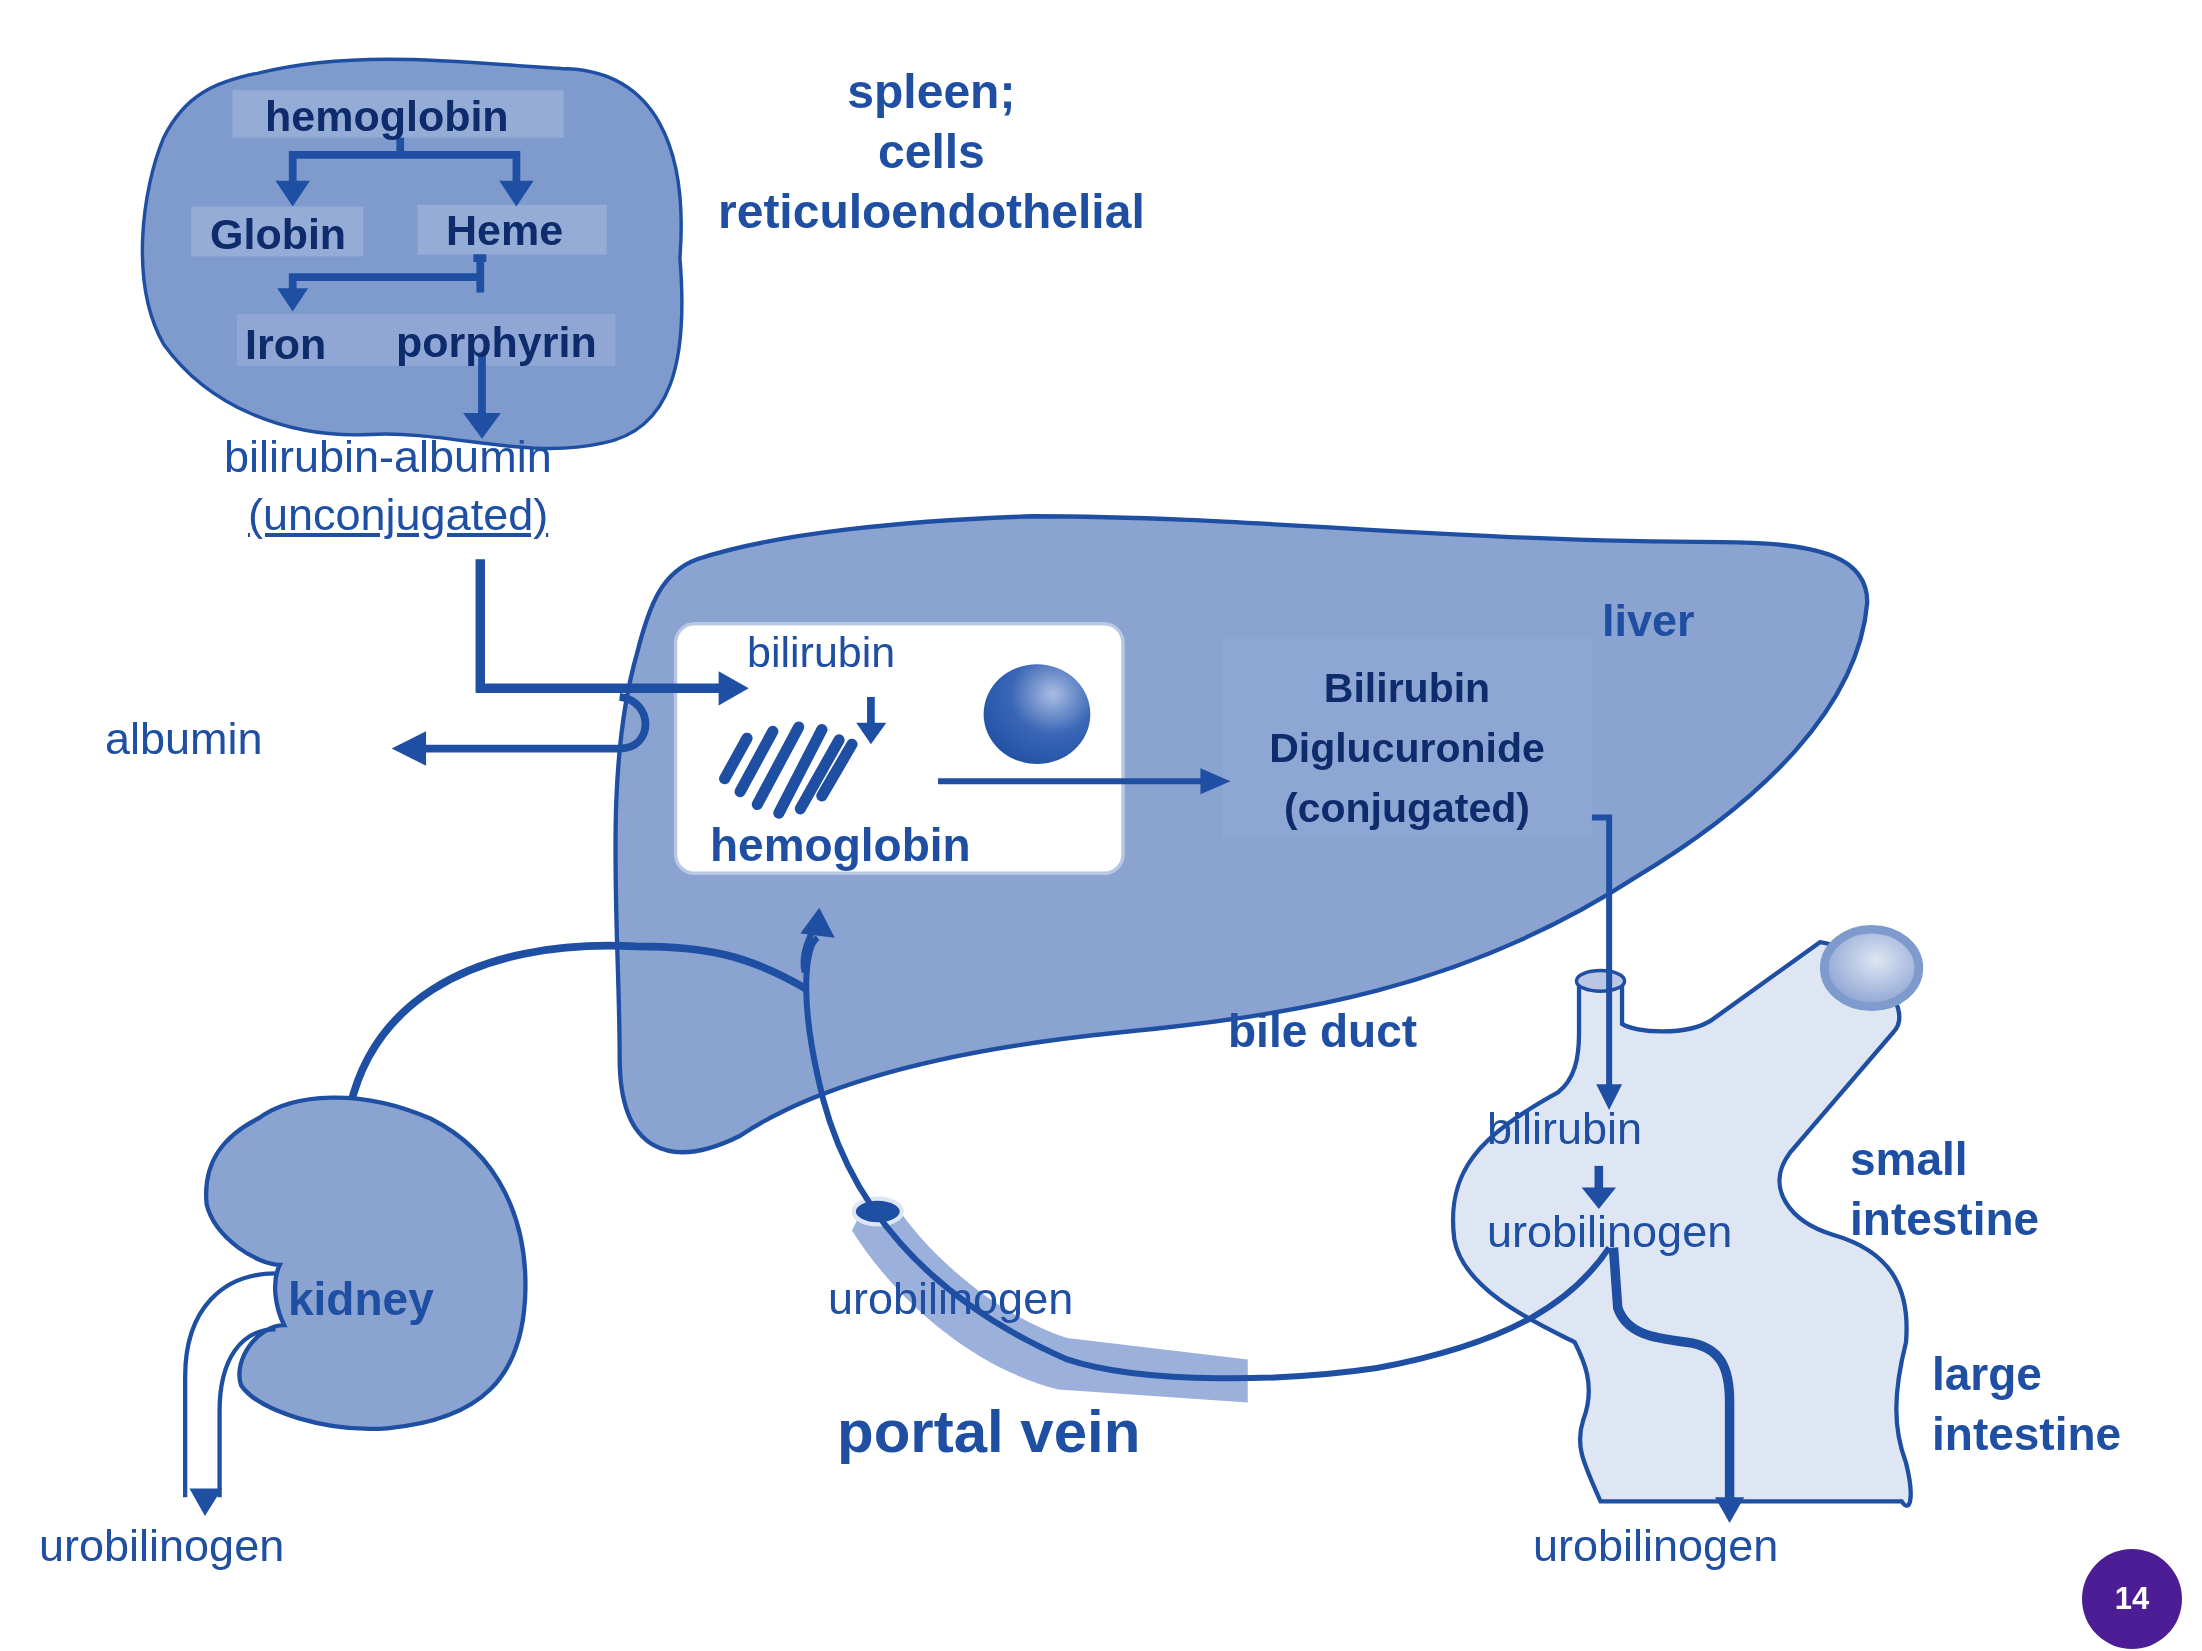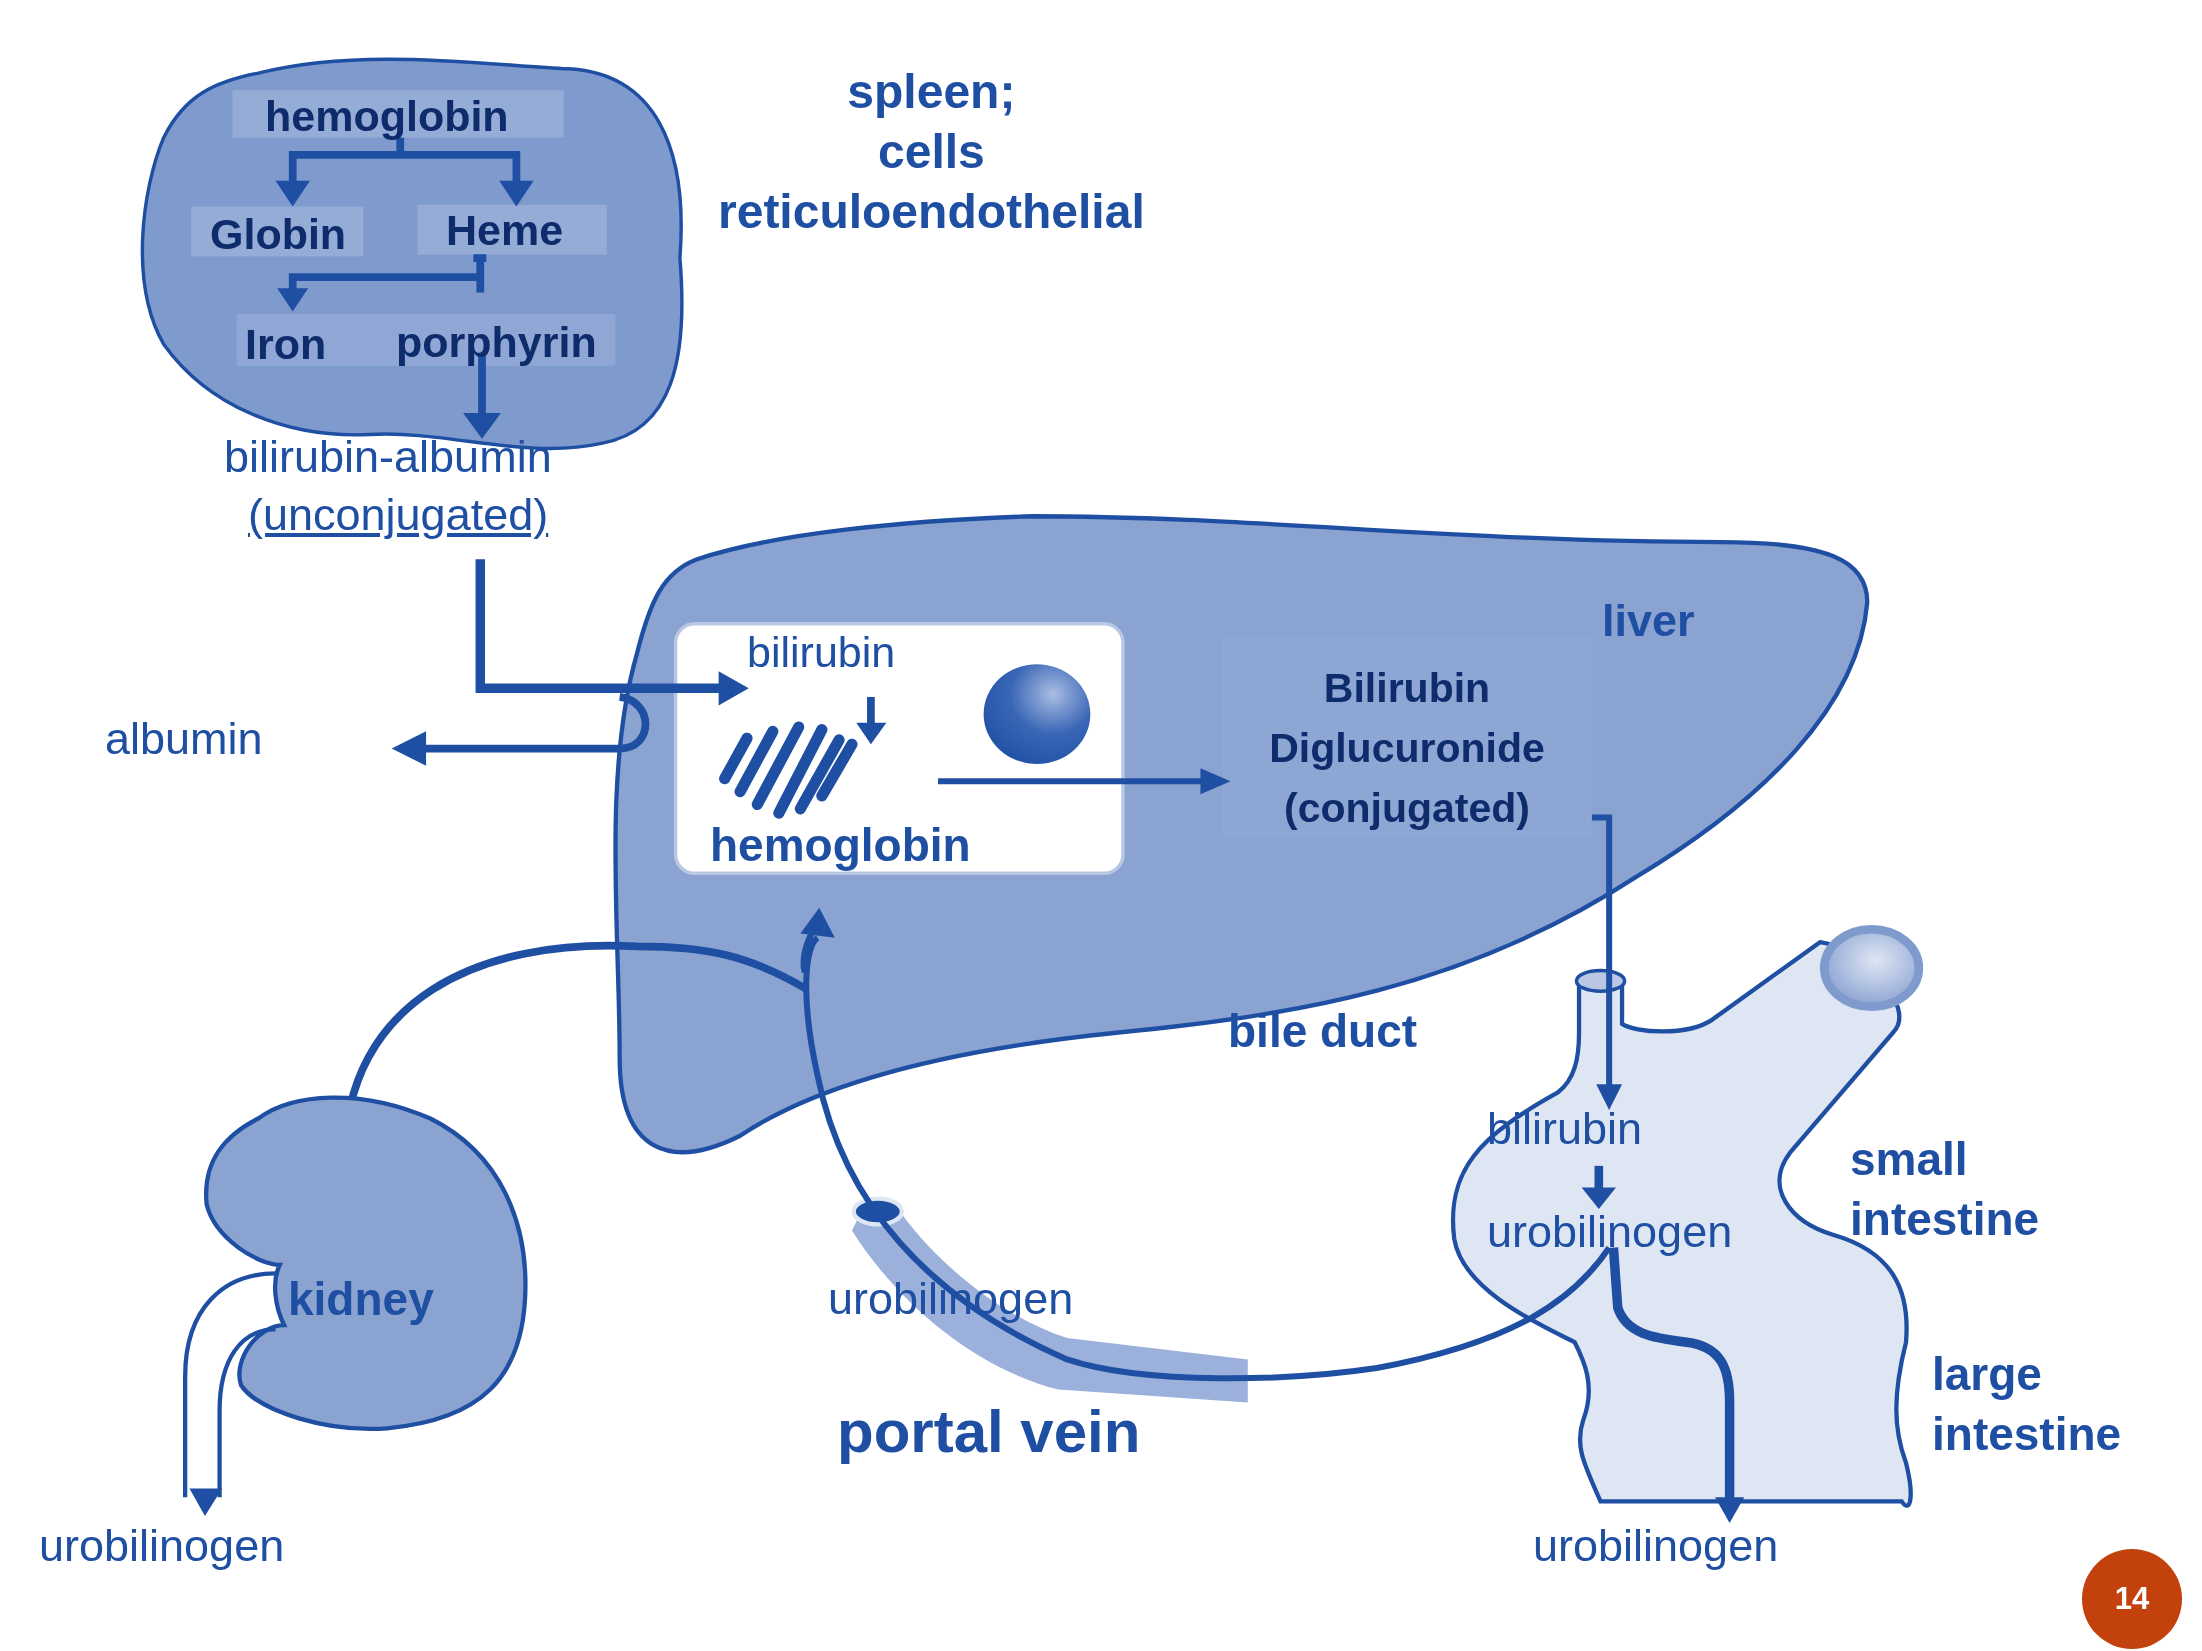--- a/index.html
+++ b/index.html
@@ -3,21 +3,21 @@
 <meta charset="utf-8">
 <style>
   html,body{margin:0;padding:0;background:#ffffff;}
   #stage{position:relative;width:2203px;height:1652px;overflow:hidden;background:#fff;font-family:"Liberation Sans",sans-serif;}
   svg#art{position:absolute;left:0;top:0;width:2203px;height:1652px;}
   .lbl{position:absolute;white-space:nowrap;color:#1f4fa3;line-height:1;}
   .bold{font-weight:bold;}
   .dark{color:#0e2c6b;font-weight:bold;}
   .reg{font-weight:normal;}
   .center{text-align:center;}
-  #page-badge{position:absolute;left:2082px;top:1549px;width:100px;height:100px;border-radius:50%;background:#c2410c;color:#fff;font-weight:bold;font-size:31px;display:flex;align-items:center;justify-content:center;}
+  #page-badge{position:absolute;left:2082px;top:1549px;width:100px;height:100px;border-radius:50%;background:#4c1d95;color:#fff;font-weight:bold;font-size:31px;display:flex;align-items:center;justify-content:center;}
 </style>
 </head>
 <body>
 
 <div id="stage">
   <svg id="art" viewBox="0 0 2560 1920">
     <defs>
       <marker id="ah" markerWidth="10" markerHeight="10" refX="5" refY="5" orient="auto" markerUnits="userSpaceOnUse" viewBox="0 0 10 10">
         <path d="M0,0 L10,5 L0,10 z" fill="#1f4fa3"></path>
       </marker>

